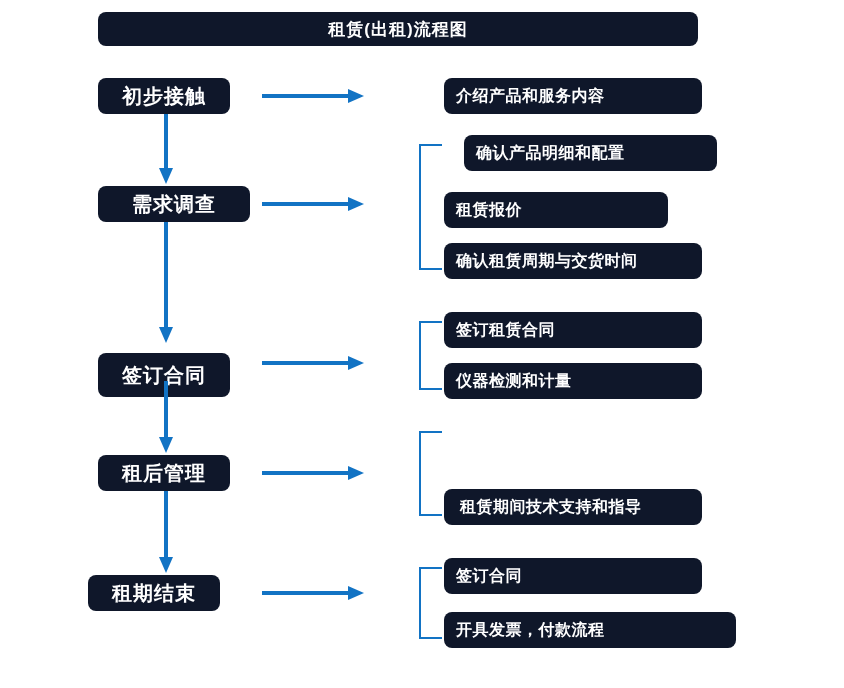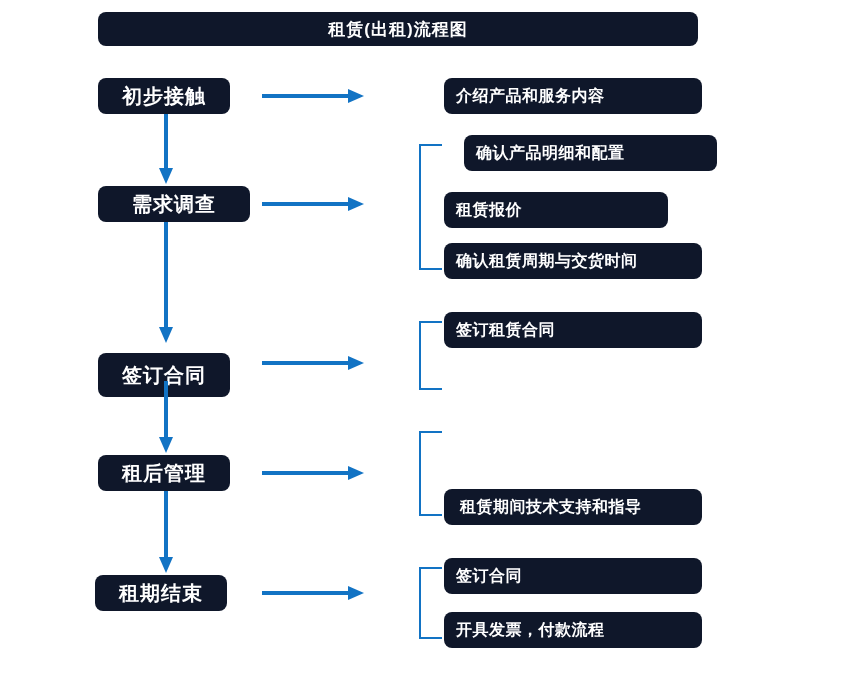--- a/index.html
+++ b/index.html
@@ -60,39 +60,40 @@
   <div class="box title-box" style="left:98px; top:12px; width:600px; height:34px;">租赁(出租)流程图</div>
 
   <div class="box stage-box" style="left:98px; top:78px; width:132px; height:36px;">初步接触</div>
 
   <div class="box stage-box" style="left:98px; top:186px; width:152px; height:36px;">需求调查</div>
 
   <div class="box stage-box" style="left:98px; top:353px; width:132px; height:44px;">签订合同</div>
 
   <div class="box stage-box" style="left:98px; top:455px; width:132px; height:36px;">租后管理</div>
 
-  <div class="box stage-box" style="left:95px; top:575px; width:132px; height:36px;">租期结束</div>
+  <div class="box stage-box" style="left:88px; top:575px; width:132px; height:36px;">租期结束</div>
 
   <div class="box detail-box" style="left:444px; top:78px; width:258px; height:36px;">介绍产品和服务内容</div>
 
   <div class="box detail-box" style="left:464px; top:135px; width:253px; height:36px;">确认产品明细和配置</div>
 
   <div class="box detail-box" style="left:444px; top:192px; width:224px; height:36px;">租赁报价</div>
 
   <div class="box detail-box" style="left:444px; top:243px; width:258px; height:36px;">确认租赁周期与交货时间</div>
 
   <div class="box detail-box" style="left:444px; top:312px; width:258px; height:36px;">签订租赁合同</div>
 
+  <div class="box detail-box" style="left:444px; top:363px; width:258px; height:36px;">仪器检测和计量</div>
 
 
   <div class="box detail-box" style="left:444px; top:489px; width:258px; height:36px;padding-left:16px;">租赁期间技术支持和指导</div>
 
   <div class="box detail-box" style="left:444px; top:558px; width:258px; height:36px;">签订合同</div>
 
-  <div class="box detail-box" style="left:444px; top:612px; width:258px; height:36px;">开具发票，付款流程</div>
+  <div class="box detail-box" style="left:444px; top:612px; width:292px; height:36px;">开具发票，付款流程</div>
 
   <svg class="v-arrow" style="left:156px; top:114px;" width="20" height="72">
     <line x1="10" y1="0" x2="10" y2="58" stroke="#1273c4" stroke-width="4"></line>
     <polygon points="10,70 3,54 17,54" fill="#1273c4"></polygon>
   </svg>
 
   <svg class="v-arrow" style="left:156px; top:222px;" width="20" height="123">
     <line x1="10" y1="0" x2="10" y2="108" stroke="#1273c4" stroke-width="4"></line>
     <polygon points="10,121 3,105 17,105" fill="#1273c4"></polygon>
   </svg>

